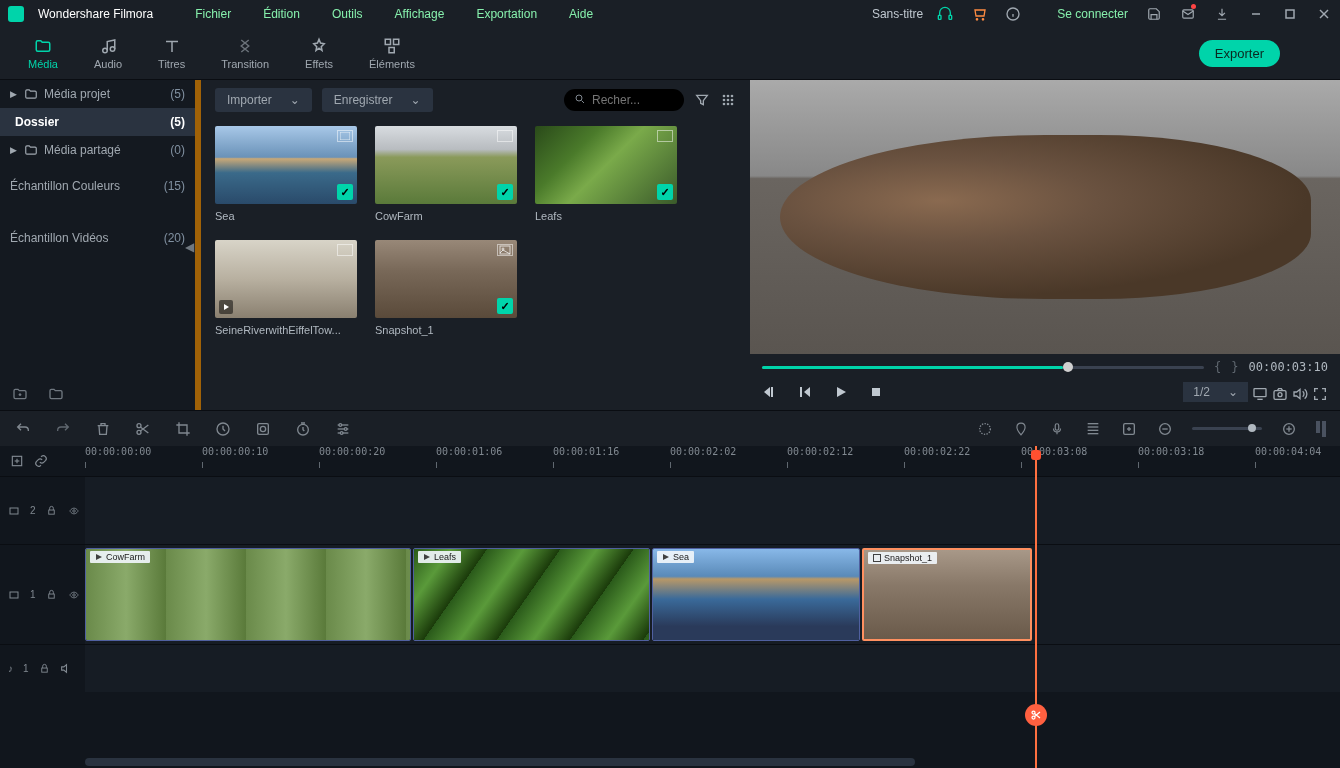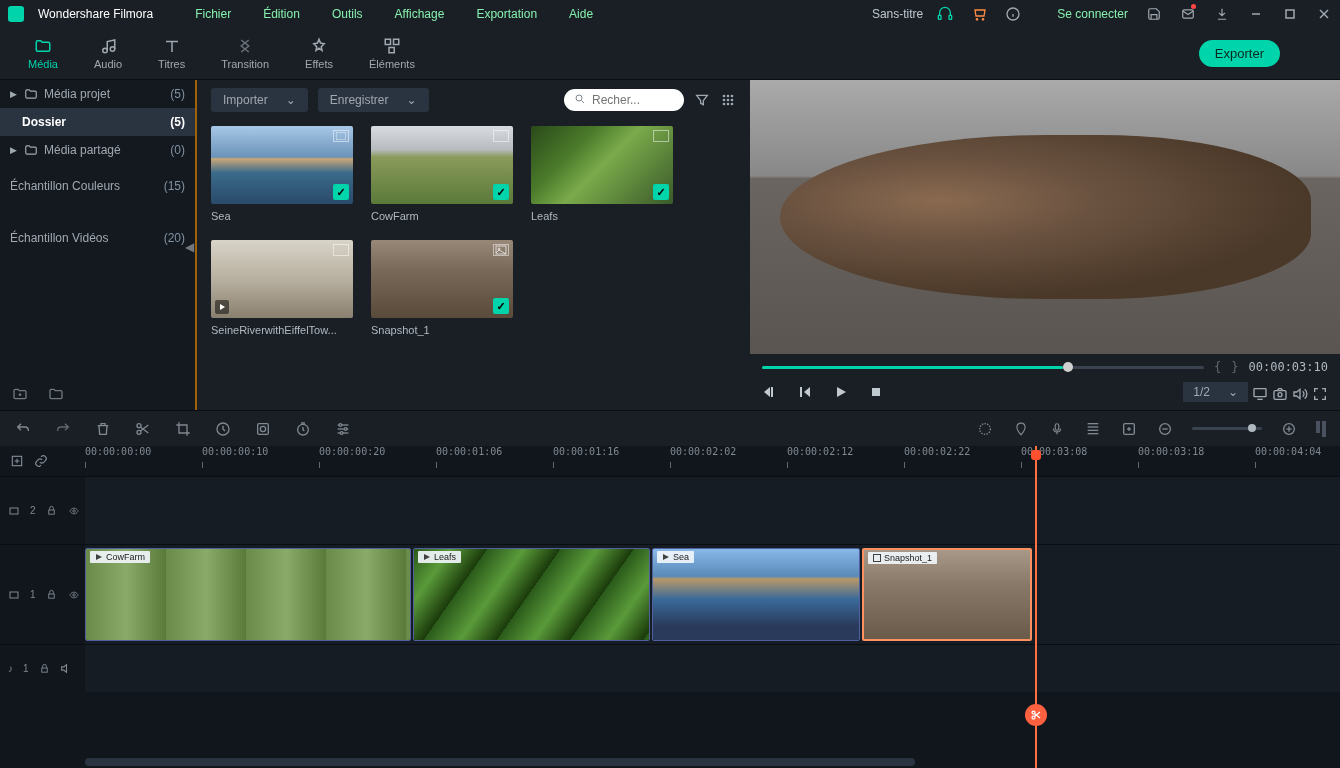--- a/index.html
+++ b/index.html
@@ -27,24 +27,24 @@
 .sidebar { width: 195px; background: #141920; display: flex; flex-direction: column; position: relative; }
 .sb-item { display: flex; align-items: center; padding: 7px 10px; cursor: pointer; }
 .sb-item.sel { background: #2a3340; }
 .sb-expand { width: 10px; font-size: 9px; }
 .sb-icon { width: 16px; margin: 0 4px; }
 .sb-label { flex: 1; }
 .sb-count { color: #8090a0; }
 .sb-collapse { position: absolute; right: 0; top: 160px; width: 10px; height: 18px; color: #707880; cursor: pointer; }
 .sb-bottom { margin-top: auto; padding: 8px 12px; display: flex; gap: 20px; }
 
-.media-area { flex: 1; background: #1a1f26; padding: 8px 14px; border-left: 2px solid #a16207; }
+.media-area { flex: 1; background: #1a1f26; padding: 8px 14px; border-left: 6px solid #a16207; }
 .media-top { display: flex; align-items: center; gap: 10px; margin-bottom: 14px; }
 .dropdown { background: #2a3340; padding: 5px 12px; border-radius: 3px; display: flex; align-items: center; gap: 18px; cursor: pointer; font-size: 12px; }
-.search-box { margin-left: auto; background: #ffffff; padding: 4px 10px; border-radius: 12px; display: flex; gap: 6px; width: 120px; }
+.search-box { margin-left: auto; background: #000000; padding: 4px 10px; border-radius: 12px; display: flex; gap: 6px; width: 120px; }
 .search-box input { background: none; border: none; color: #808890; font-size: 12px; width: 80px; outline: none; }
 .media-grid { display: flex; flex-wrap: wrap; gap: 18px; }
 .media-item { width: 142px; cursor: pointer; }
 .thumb { width: 142px; height: 78px; position: relative; border-radius: 2px; overflow: hidden; }
 .thumb-badge { position: absolute; top: 4px; right: 4px; width: 16px; height: 12px; border: 1px solid rgba(255,255,255,0.5); display: flex; align-items: center; justify-content: center; }
 .thumb-check { position: absolute; bottom: 4px; right: 4px; width: 16px; height: 16px; background: #00d4aa; border-radius: 2px; display: flex; align-items: center; justify-content: center; color: #000; font-size: 11px; font-weight: bold; }
 .thumb-play { position: absolute; bottom: 4px; left: 4px; width: 14px; height: 14px; }
 .media-name { margin-top: 6px; font-size: 11px; color: #b0b8c0; white-space: nowrap; overflow: hidden; text-overflow: ellipsis; }
 
 .preview { width: 590px; background: #0f1419; display: flex; flex-direction: column; }
@@ -220,21 +220,21 @@
     <div class="sb-item">
       <span class="sb-expand">▶</span>
       <span class="sb-icon">
           <svg width="14" height="14" viewBox="0 0 24 24" fill="none" stroke="#a0a8b0" stroke-width="2">
             <path d="M3 7a2 2 0 012-2h4l2 2h8a2 2 0 012 2v8a2 2 0 01-2 2H5a2 2 0 01-2-2z"></path>
           </svg>
         </span>
       <span class="sb-label">Média projet</span>
       <span class="sb-count">(5)</span>
     </div>
-    <div class="sb-item sel" style="padding-left:22px;">
+    <div class="sb-item sel" style="padding-left:15px;">
       <span class="sb-label" style="font-weight:600;color:#fff;">Dossier</span>
       <span class="sb-count" style="color:#fff;font-weight:600;">(5)</span>
     </div>
     <div class="sb-item">
       <span class="sb-expand">▶</span>
       <span class="sb-icon">
           <svg width="14" height="14" viewBox="0 0 24 24" fill="none" stroke="#a0a8b0" stroke-width="2">
             <path d="M3 7a2 2 0 012-2h4l2 2h8a2 2 0 012 2v8a2 2 0 01-2 2H5a2 2 0 01-2-2z"></path>
           </svg>
         </span>

